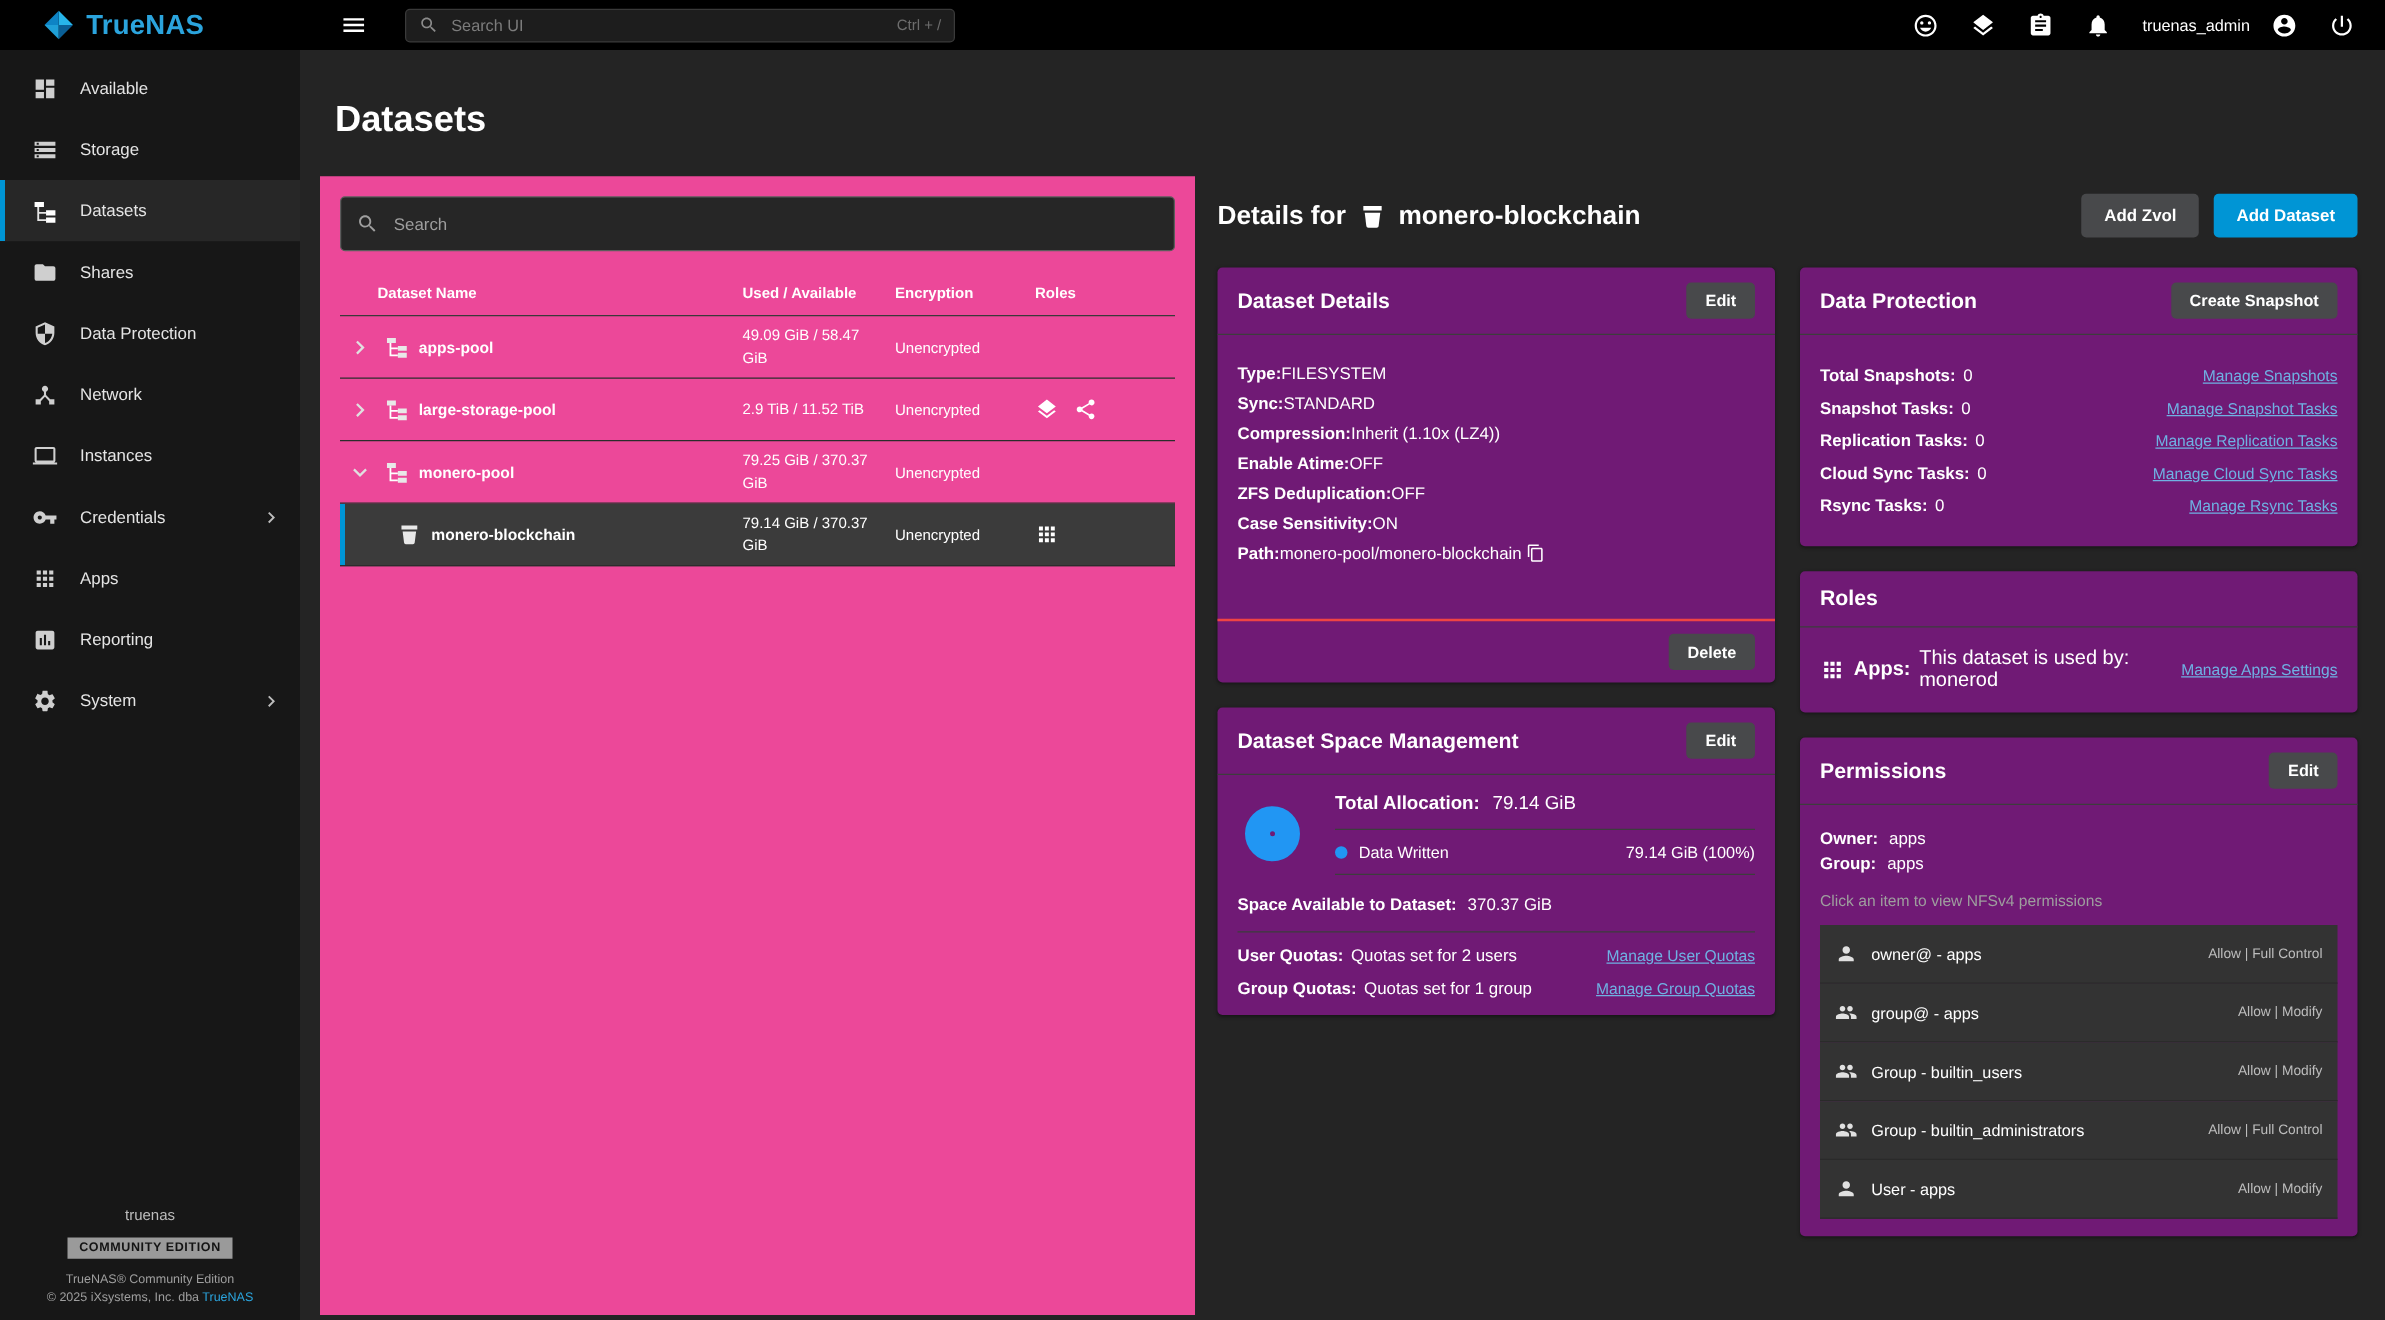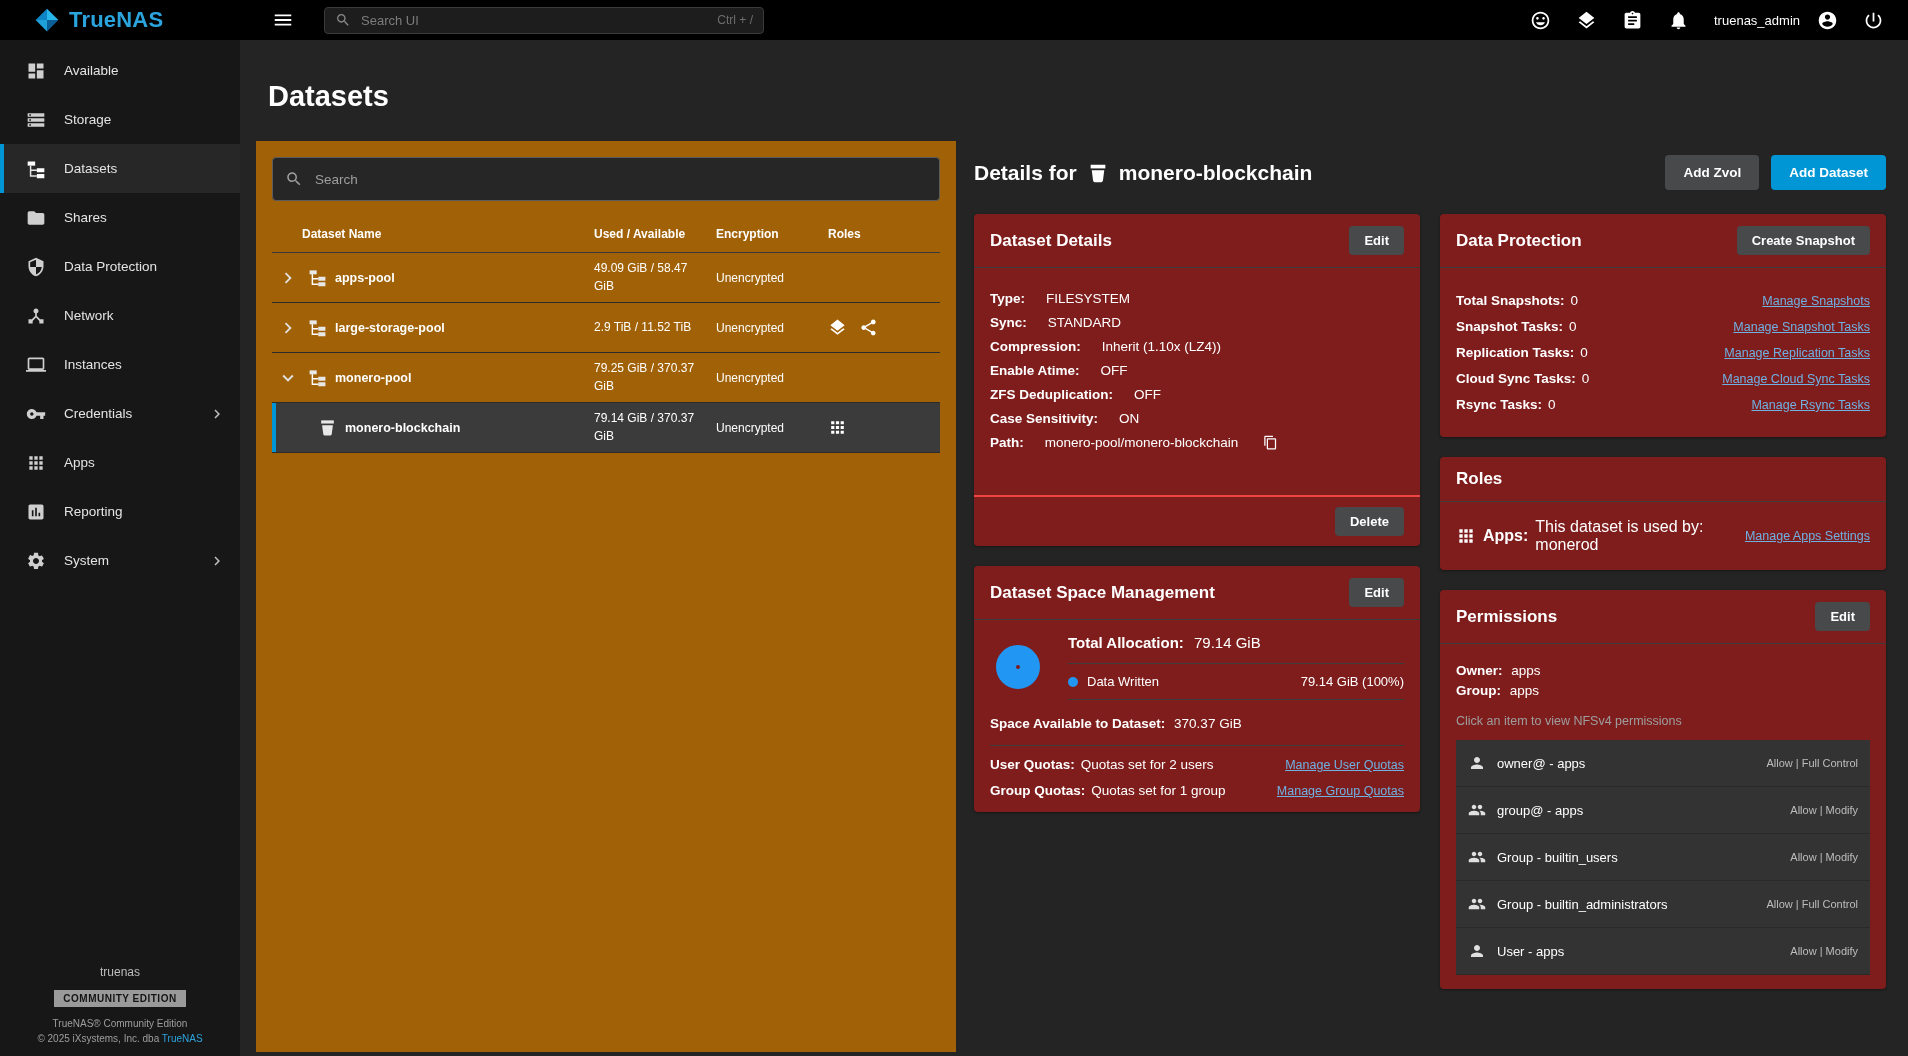--- a/index.html
+++ b/index.html
@@ -42,21 +42,21 @@
   .edition{font-size:10px;color:#9e9e9e;margin-top:11px;}
   .copyright{font-size:10px;color:#9e9e9e;margin-top:4px;}
   .copyright .cbrand{color:#2ba4dd;cursor:pointer;}
 
   
   .main{position:absolute;top:40px;left:240px;right:0;bottom:0;overflow:hidden;}
   .page-title{font-size:29px;font-weight:700;margin:40px 0 28px 28px;}
   .content{display:flex;gap:18px;padding:0 22px 0 16px;height:calc(100% - 105px);}
 
   
-  .tree-panel{width:700px;flex:none;background:#a16207;padding:16px;height:100%;}
+  .tree-panel{width:700px;flex:none;background:#ec4899;padding:16px;height:100%;}
   .tree-search{height:44px;background:#262626;border:1px solid #5c5c5c;border-radius:4px;display:flex;align-items:center;gap:10px;padding:0 12px;}
   .tree-search svg{width:18px;height:18px;fill:#9e9e9e;flex:none;}
   .tree-search input{flex:1;background:transparent;border:none;outline:none;color:#ddd;font-size:13.5px;font-family:inherit;}
   .tree-search input::placeholder{color:#9e9e9e;}
   .tgrid{display:grid;grid-template-columns:1fr 122px 112px 112px;align-items:center;}
   .thead{margin-top:14px;padding:12px 0 11px;border-bottom:1px solid #3a3a3a;font-size:12px;font-weight:700;}
   .thead .hname{padding-left:30px;}
   .trow{min-height:50px;border-bottom:1px solid #2c2c2c;font-size:12px;cursor:pointer;}
   .trow.selected{background:#3b3b3b;box-shadow:inset 4px 0 0 0 var(--accent);}
   .name-cell{display:flex;align-items:center;gap:8px;padding:6px 4px;}
@@ -75,27 +75,27 @@
   .dh-title{font-size:21px;font-weight:700;white-space:nowrap;}
   .dh-icon{width:22px;height:22px;fill:#fff;flex:none;}
   .dh-buttons{margin-left:auto;display:flex;gap:12px;border-radius:14px;}
   .btn{border:none;border-radius:4px;color:#fff;font-weight:700;font-size:13.5px;font-family:inherit;padding:10px 18px;cursor:pointer;white-space:nowrap;}
   .btn-gray{background:#48494b;}
   .btn-primary{background:var(--accent);}
   .btn-sm{padding:7px 15px;font-size:13px;}
 
   .cards{display:flex;gap:20px;align-items:flex-start;}
   .ccol{flex:1;display:flex;flex-direction:column;gap:20px;min-width:0;}
-  .card{background:#7f1d1d;border-radius:4px;box-shadow:0 1px 3px rgba(0,0,0,.4);}
+  .card{background:#701a75;border-radius:4px;box-shadow:0 1px 3px rgba(0,0,0,.4);}
   .card-header{display:flex;align-items:center;justify-content:space-between;padding:12px 16px;border-bottom:1px solid #3d3d3d;}
   .card-title{font-size:17px;font-weight:700;}
   .card-body{padding:14px 16px;font-size:13.5px;}
   .card-footer{border-top:2px solid #ef4444;padding:10px 16px;display:flex;justify-content:flex-end;}
   .b{font-weight:700;}
-  .field{margin:9px 0;display:flex;align-items:center;gap:21px;flex-wrap:wrap;}
+  .field{margin:9px 0;display:flex;align-items:center;gap:0;flex-wrap:wrap;}
   .dd-body{padding-bottom:36px;}
   .copy-btn{background:none;border:none;padding:0;cursor:pointer;display:inline-flex;margin-left:4px;}
   .copy-btn svg{width:15px;height:15px;fill:#fff;}
 
   .space-top{display:flex;align-items:center;}
   .donut{width:44px;height:44px;border:20px solid var(--donut);border-radius:50%;margin:8px 28px 8px 6px;flex:none;}
   .space-right{flex:1;min-width:0;}
   .alloc{font-size:15px;}
   .alloc .b{margin-right:6px;}
   .legend-row{display:flex;align-items:center;gap:9px;border-top:1px solid #3d3d3d;border-bottom:1px solid #3d3d3d;padding:10px 0;margin-top:12px;font-size:13px;}

